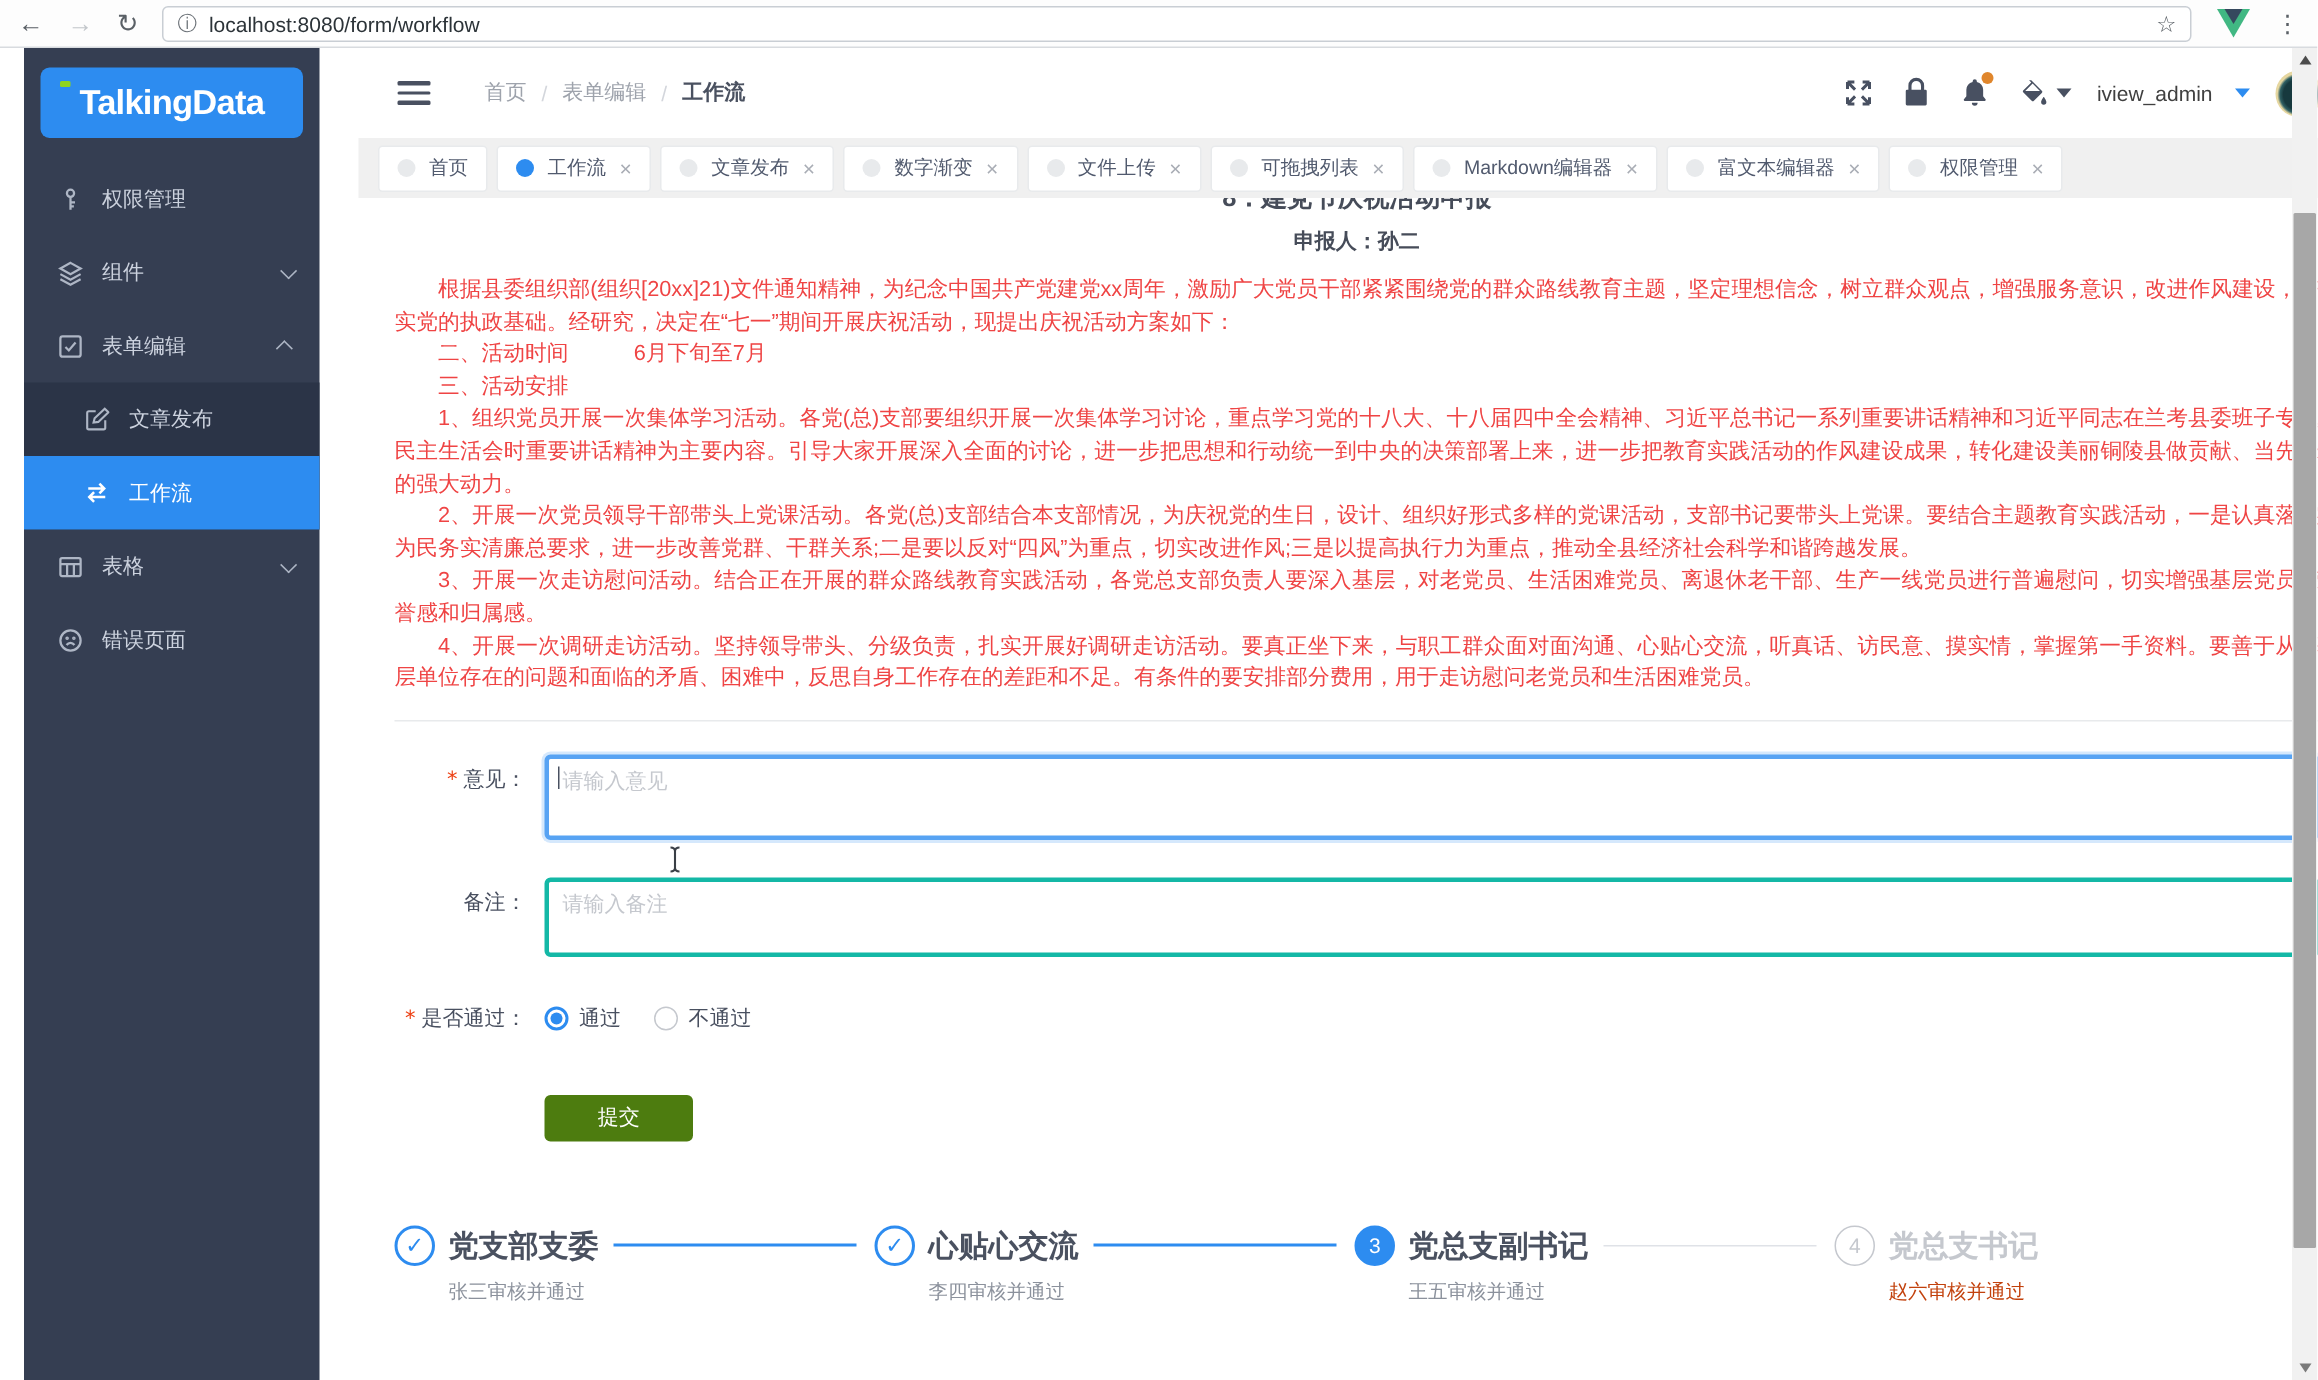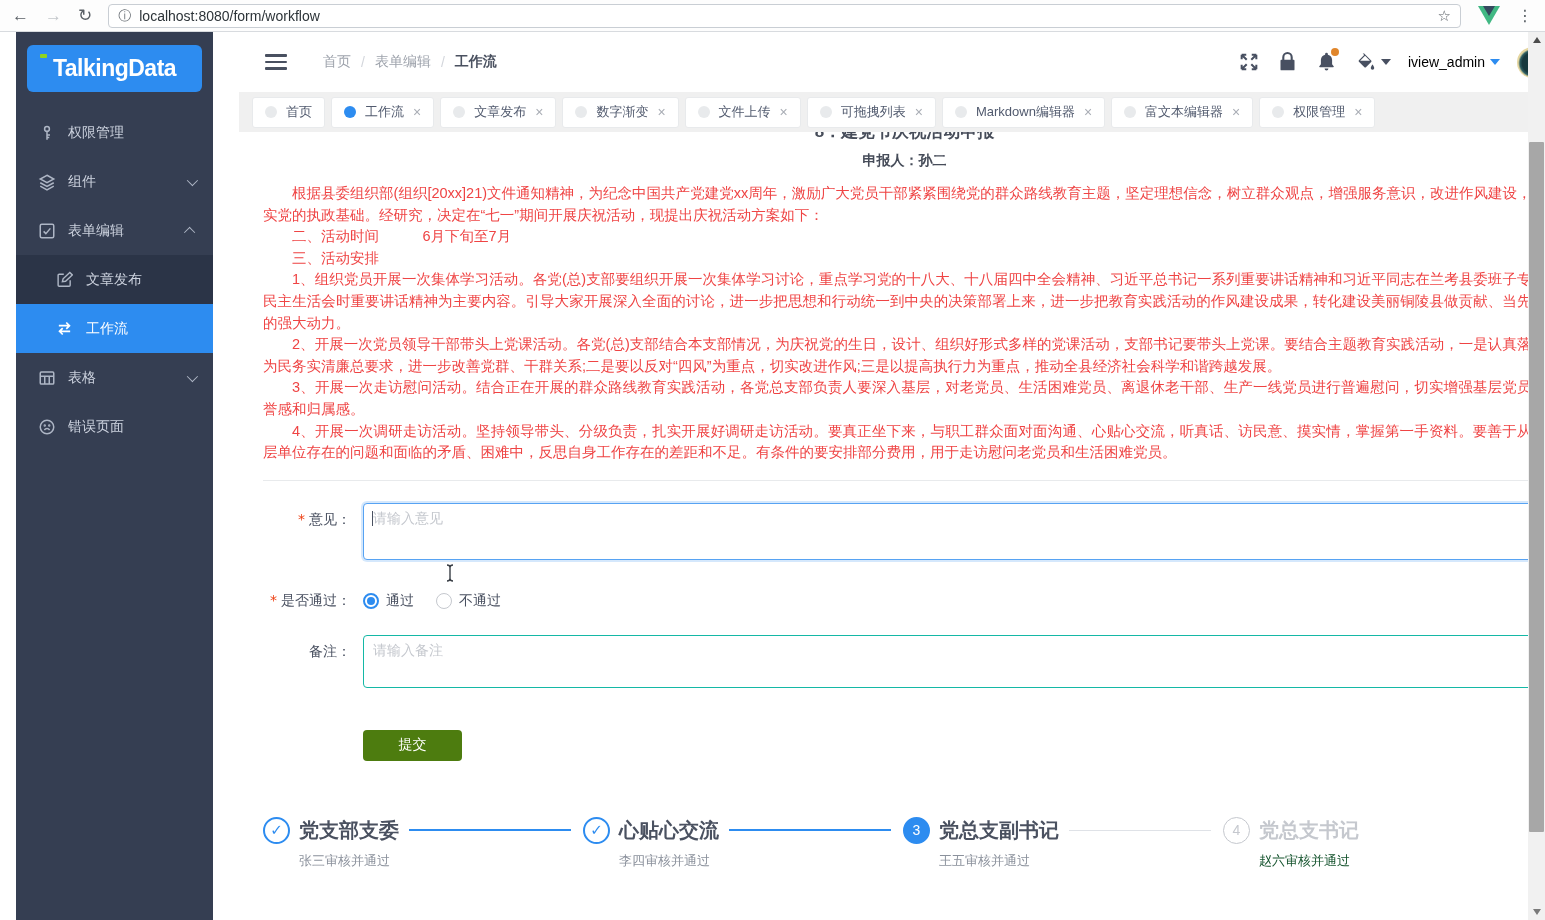--- a/index.html
+++ b/index.html
@@ -46,21 +46,21 @@
   .crumb { margin-left:36px; font-size:14px; color:#9ea3ac; display:flex; gap:10px; align-items:center; }
   .crumb .sep { color:#d3d6dc; }
   .crumb .cur { color:#4a5160; font-weight:bold; }
   .crumb .lk { cursor:pointer; }
   .h-right { margin-left:auto; display:flex; align-items:center; gap:17px; }
   .h-ic { width:22px; height:22px; color:#485061; position:relative; cursor:pointer; }
   .badge-dot { position:absolute; top:-3px; right:-1px; width:8px; height:8px; border-radius:50%; background:#e0862c; }
   .caret { width:0; height:0; border-left:5px solid transparent; border-right:5px solid transparent; border-top:6px solid #485061; }
   .caret.blue { border-top-color:#2d8cf0; }
   .theme-wrap { display:flex; align-items:center; gap:4px; cursor:pointer; }
-  .uname { color:#000000; font-size:14px; display:flex; align-items:center; gap:5px; cursor:pointer; }
+  .uname { color:#404040; font-size:14px; display:flex; align-items:center; gap:15px; cursor:pointer; }
   .avatar { width:31px; height:31px; border-radius:50%; cursor:pointer;
             background:radial-gradient(circle at 50% 52%, #17393e 0 46%, #2f5f63 56%, #e7d8a2 64%, #d9c787 100%); }
 
   
   .tabbar { height:40px; background:#f0f0f0; display:flex; align-items:center; padding:0 13px; gap:6px; }
   .tab { height:31px; background:#fff; border:1px solid #e8eaec; border-radius:3px; display:inline-flex;
          align-items:center; padding:0 12px; font-size:13px; color:#515a6e; gap:9px; cursor:pointer; white-space:nowrap; }
   .tab .dot { width:12px; height:12px; border-radius:50%; background:#e8eaec; }
   .tab.active .dot { background:#2d8cf0; }
   .tab .close { color:#a9adb5; font-size:14px; line-height:1; }
@@ -71,21 +71,21 @@
   .applicant { margin-top:9px; text-align:center; font-size:14px; font-weight:bold; color:#464c59; }
   .doc { margin-top:13px; font-size:14.5px; line-height:21.6px; color:#ef4444; text-align:justify; }
   .doc p { text-indent:2em; }
   .divider { margin-top:16px; border:none; border-top:1px solid #e8eaec; }
 
   .form { margin-top:22px; }
   .frow { display:flex; align-items:flex-start; margin-bottom:25px; }
   .flabel { width:100px; flex:none; text-align:right; padding:8px 12px 0 0; font-size:14px; color:#495060; }
   .star { color:#ed4014; margin-right:4px; font-family:"DejaVu Sans",sans-serif; }
   .ta-wrap { flex:1; position:relative; }
-  textarea { width:100%; border:1px solid #14b8a6; border-radius:4px; padding:6px 9px; font-size:14px;
+  textarea { width:100%; border:3px solid #14b8a6; border-radius:4px; padding:6px 9px; font-size:14px;
              color:#701a75; resize:none; outline:none; background:#fff; display:block;
              font-family:"Liberation Sans","DejaVu Sans",sans-serif; }
   textarea::placeholder { color:#c5c8ce; }
   textarea.focused { border-color:#57a3f3; box-shadow:0 0 0 2px rgba(45,140,240,.2); }
   .ta-caret { position:absolute; left:9px; top:8px; width:1px; height:15px; background:#495060; }
   .radio-row { align-items:center; margin-top:32px; }
   .radio-row .flabel { padding-top:0; }
   .radios { display:flex; gap:22px; align-items:center; }
   .radio { display:inline-flex; align-items:center; gap:7px; font-size:14px; color:#495060; cursor:pointer; }
   .rc { width:16px; height:16px; border-radius:50%; border:1px solid #c5c8ce; background:#fff; position:relative; }
@@ -102,21 +102,21 @@
   .s-circle { width:27px; height:27px; border-radius:50%; flex:none; display:flex; align-items:center;
               justify-content:center; font-size:14px; margin-right:9px; }
   .step.finished .s-circle { border:2px solid #2d8cf0; color:#2d8cf0; font-size:15px; }
   .step.current  .s-circle { background:#2d8cf0; border:2px solid #2d8cf0; color:#fff; }
   .step.waiting  .s-circle { border:1px solid #c5c8ce; color:#c5c8ce; }
   .s-title { font-size:20px; font-weight:bold; color:#4a5160; white-space:nowrap; }
   .step.waiting .s-title { color:#c5c8ce; }
   .s-line { flex:1; height:2px; background:#2d8cf0; margin:0 12px 0 10px; }
   .step.current .s-line { height:1px; background:#dfe2e7; }
   .s-desc { margin:8px 0 0 36px; font-size:13px; color:#8b919c; }
-  .step.waiting .s-desc { color:#14532d; }
+  .step.waiting .s-desc { color:#c2410c; }
 
   
   .ibeam { position:absolute; left:206px; top:432px; width:10px; height:18px; color:#3a3f46; }
 
   
   .vscroll { position:absolute; top:32px; right:0; width:17px; height:888px; background:#f1f1f1; }
   .sb-btn { height:16px; display:flex; align-items:center; justify-content:center; }
   .sb-btn.bottom { position:absolute; bottom:0; left:0; width:17px; }
   .tri-up { border-left:4px solid transparent; border-right:4px solid transparent; border-bottom:6px solid #4c4c4c; }
   .tri-down { border-left:4px solid transparent; border-right:4px solid transparent; border-top:6px solid #7a7a7a; }
@@ -343,41 +343,41 @@
 
     <div class="form">
       <div class="frow">
         <label class="flabel"><span class="star">*</span><span>意见：</span></label>
         <div class="ta-wrap">
           <textarea class="focused" style="height: 57px;" placeholder="请输入意见"></textarea>
           <span class="ta-caret"></span>
         </div>
       </div>
 
+      <div class="frow">
+        <label class="flabel"><span>备注：</span></label>
+        <div class="ta-wrap">
+          <textarea style="height: 53px;" placeholder="请输入备注"></textarea>
+        </div>
+      </div>
+
       <div class="frow radio-row">
         <label class="flabel"><span class="star">*</span><span>是否通过：</span></label>
         <div class="radios">
           <span class="radio">
               <span class="rc sel"></span>
               <span>通过</span>
             </span>
           <span class="radio">
               <span class="rc"></span>
               <span>不通过</span>
             </span>
         </div>
       </div>
 
-      <div class="frow">
-        <label class="flabel"><span>备注：</span></label>
-        <div class="ta-wrap">
-          <textarea style="height: 53px;" placeholder="请输入备注"></textarea>
-        </div>
-      </div>
-
       <div class="btn-row">
         <button class="btn-primary">提交</button>
       </div>
     </div>
 
     <div class="steps">
       <div class="step finished">
         <div class="s-top">
           <span class="s-circle">✓</span>
           <span class="s-title">党支部支委</span>

